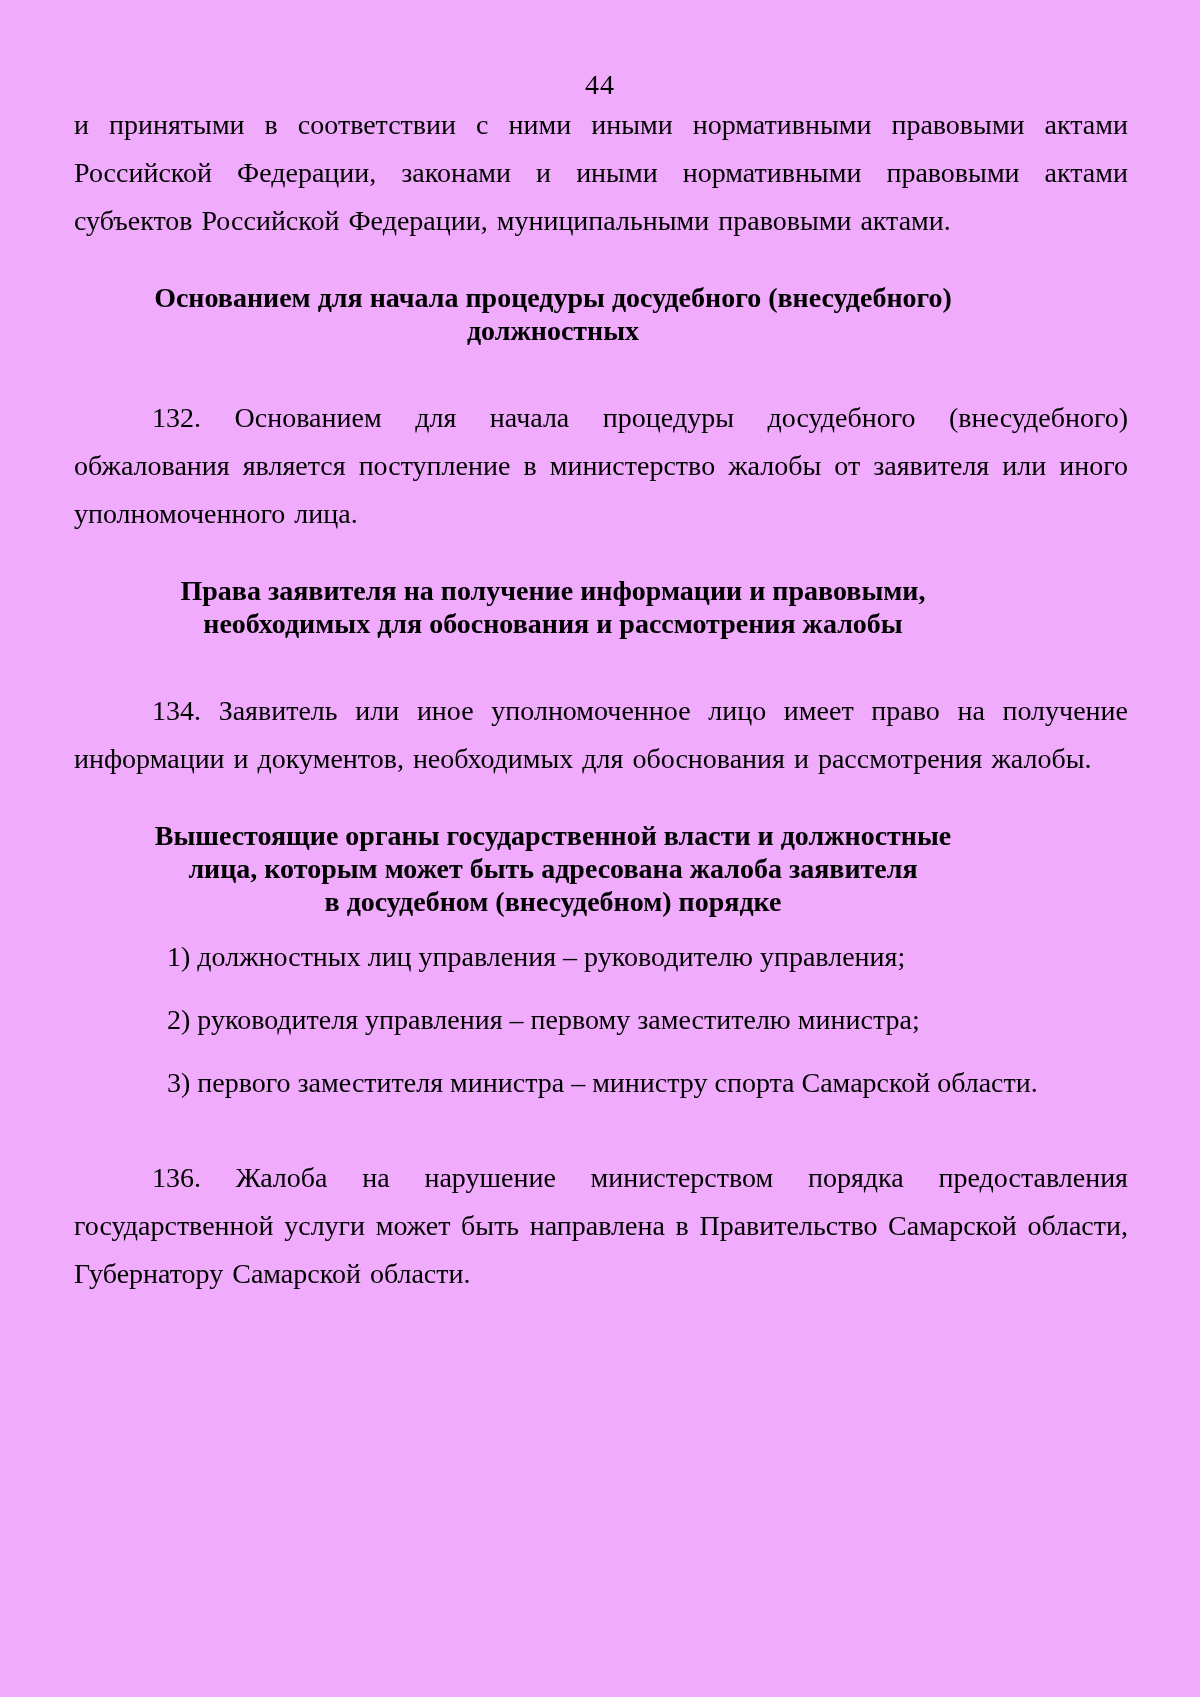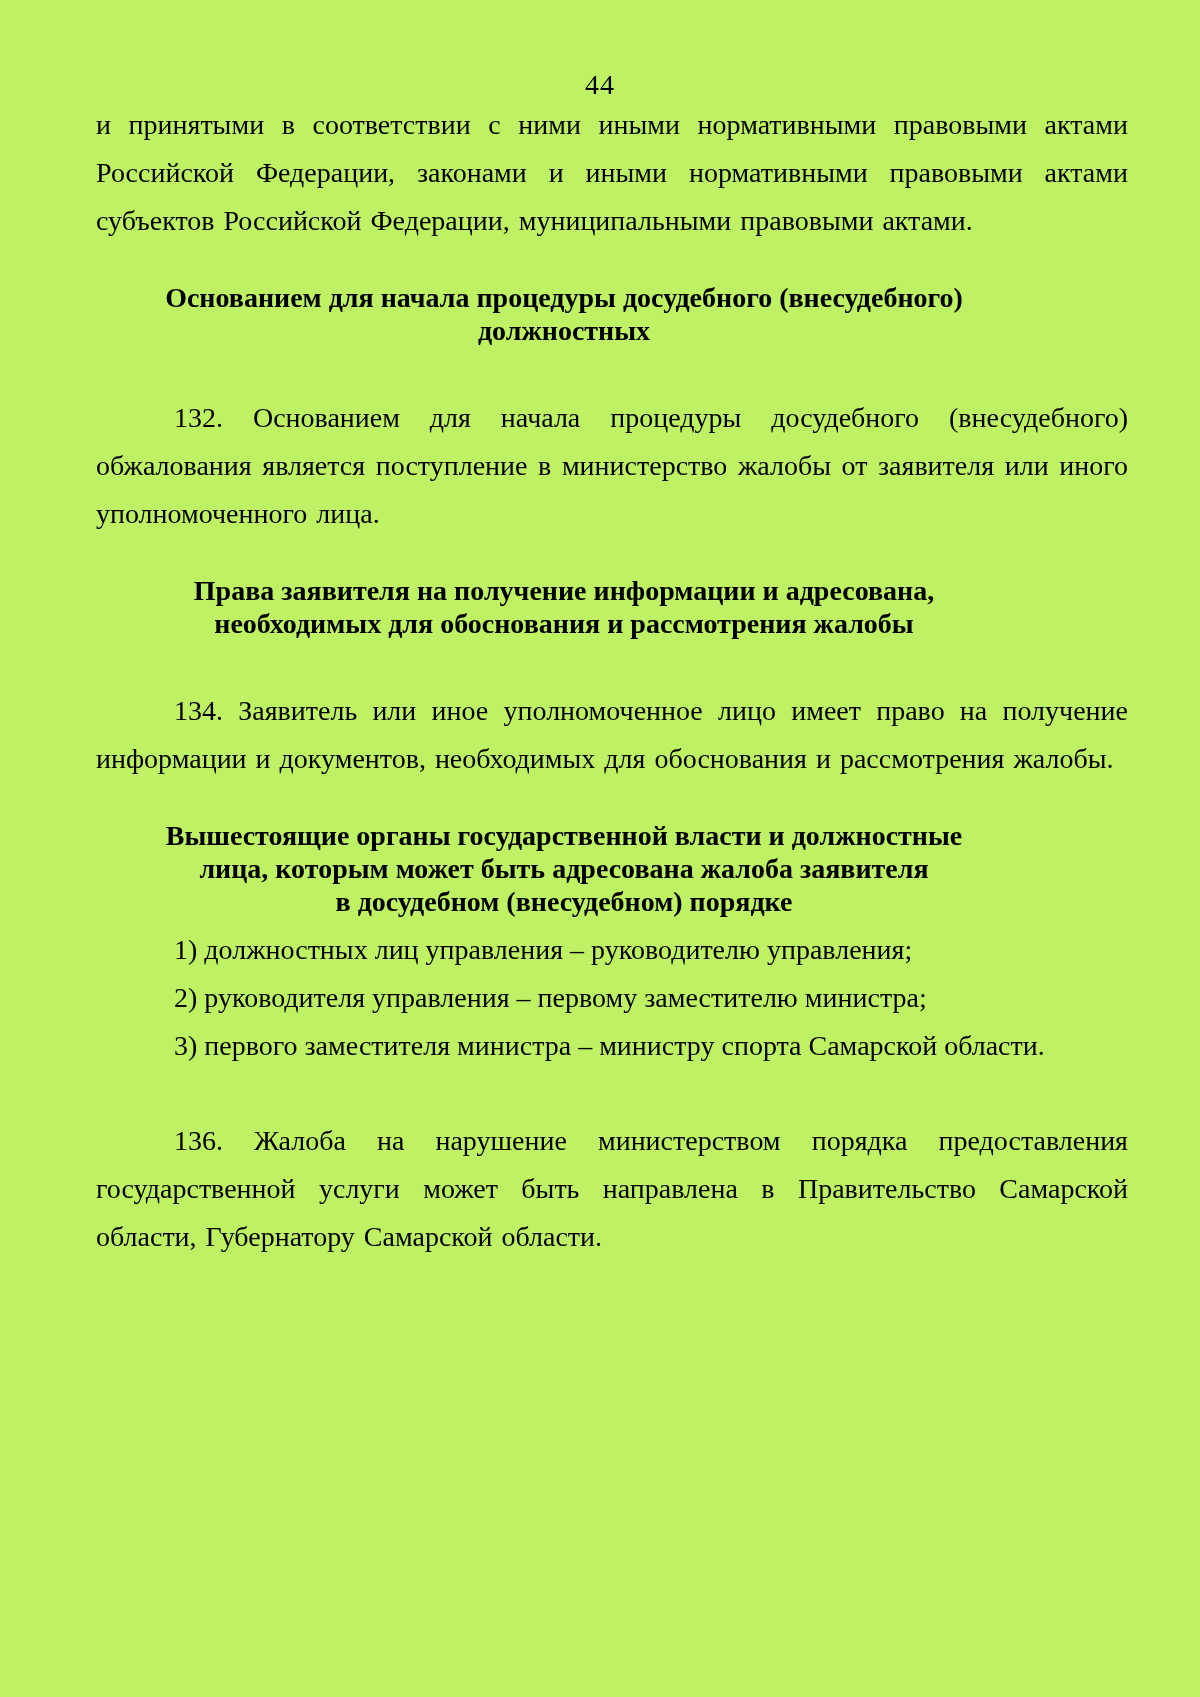--- a/index.html
+++ b/index.html
@@ -4,48 +4,48 @@
 <style>
   html, body {
     margin: 0;
     padding: 0;
     background: #ffffff;
   }
   .page {
     position: relative;
     width: 1200px;
     height: 1697px;
-    background: #bef264;
+    background: #f0abfc;
     color: #000000;
     font-family: "Liberation Serif", "DejaVu Serif", serif;
     font-size: 28px;
     box-sizing: border-box;
     overflow: hidden;
   }
   .page-number {
     margin: 68px 0 0 0;
     text-align: center;
     line-height: 33px;
     letter-spacing: 1px;
   }
   .content {
-    padding: 0 72px 0 96px;
+    padding: 0 72px 0 74px;
   }
   .par {
     margin: 0;
     text-align: justify;
     line-height: 48px;
     word-spacing: 2px;
   }
   .par.indent {
     text-indent: 78px;
     margin-top: 47px;
   }
   .list-par {
-    margin: 0;
+    margin: 15px;
     text-align: left;
     text-indent: 78px;
     line-height: 48px;
   }
   .heading {
     font-weight: bold;
     text-align: center;
     line-height: 33px;
     margin: 36px 96px 8px 0;
   }
@@ -66,21 +66,21 @@
 
     <div class="heading">
       <span class="h-line">Основанием для начала процедуры досудебного (внесудебного)</span>
       <span class="h-line">должностных</span>
     </div>
 
     <p class="par indent">132. Основанием для начала процедуры досудебного (внесудебного) обжалования является поступление в министерство жалобы от заявителя или иного уполномоченного лица.</p>
 
 
     <div class="heading">
-      <span class="h-line">Права заявителя на получение информации и адресована,</span>
+      <span class="h-line">Права заявителя на получение информации и правовыми,</span>
       <span class="h-line">необходимых для обоснования и рассмотрения жалобы</span>
     </div>
 
     <p class="par indent">134. Заявитель или иное уполномоченное лицо имеет право на получение информации и документов, необходимых для обоснования и рассмотрения жалобы.</p>
 
     <div class="heading">
       <span class="h-line">Вышестоящие органы государственной власти и должностные</span>
       <span class="h-line">лица, которым может быть адресована жалоба заявителя</span>
       <span class="h-line">в досудебном (внесудебном) порядке</span>
     </div>

